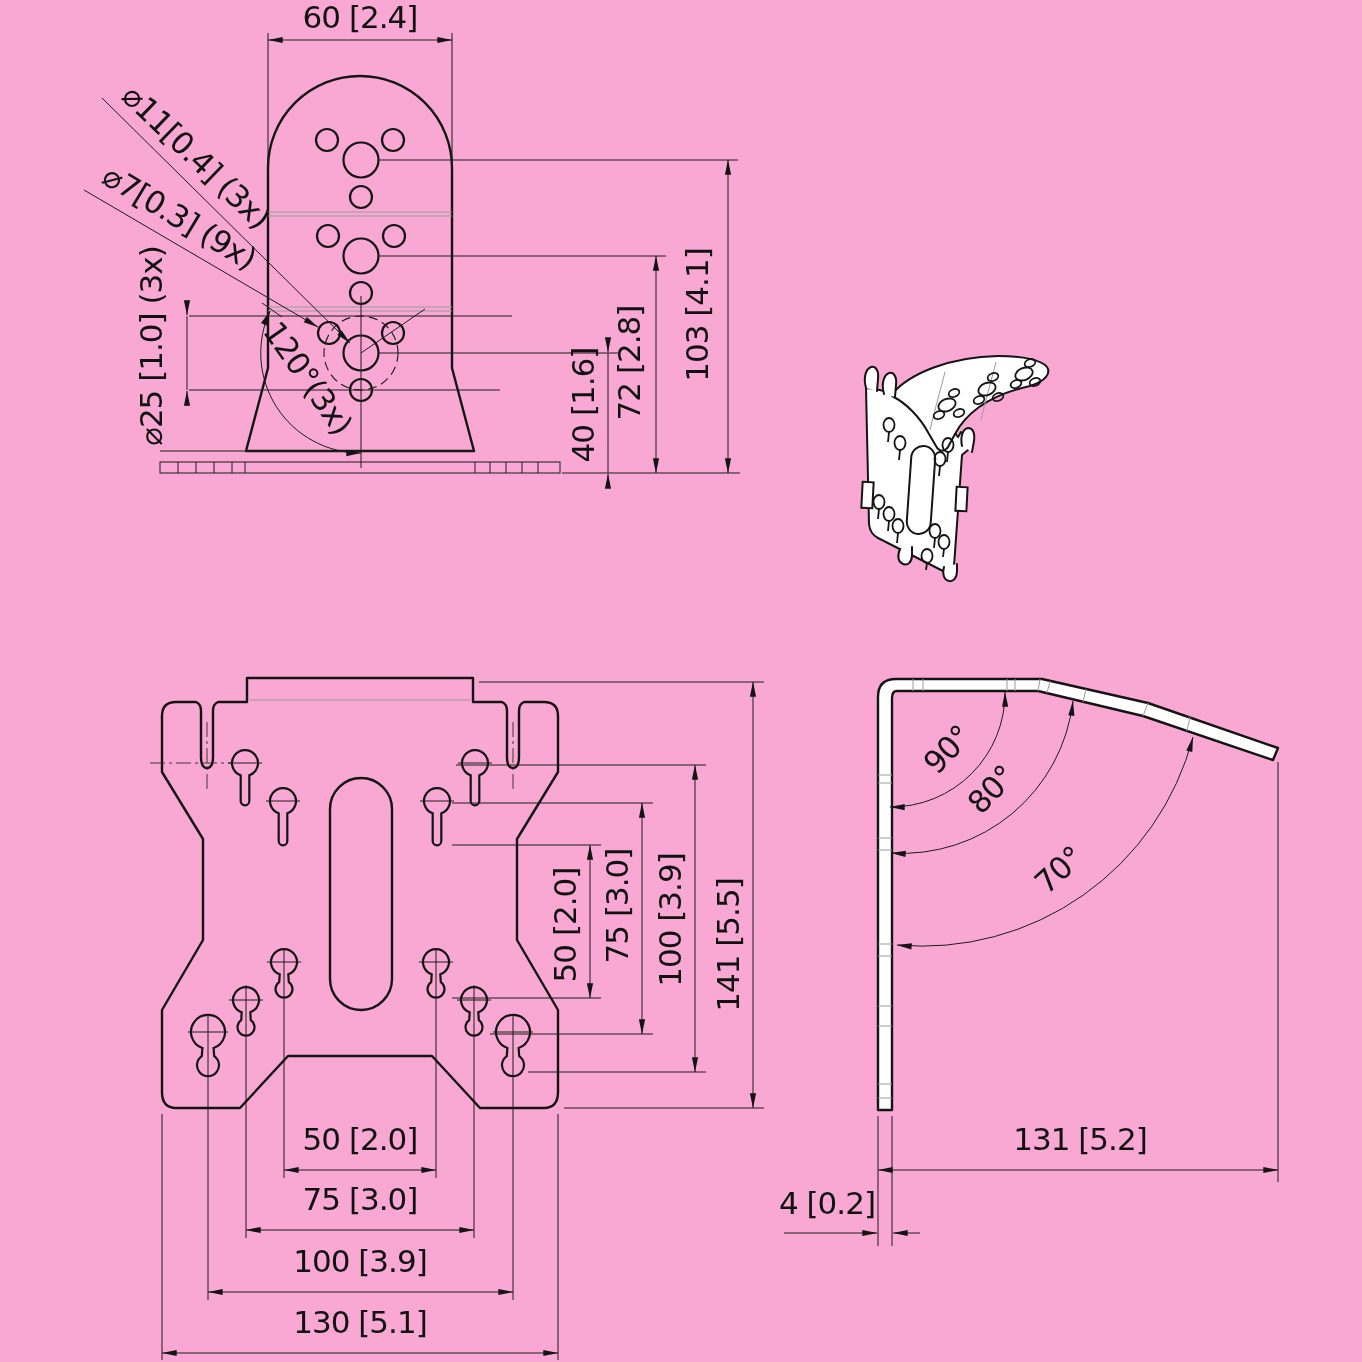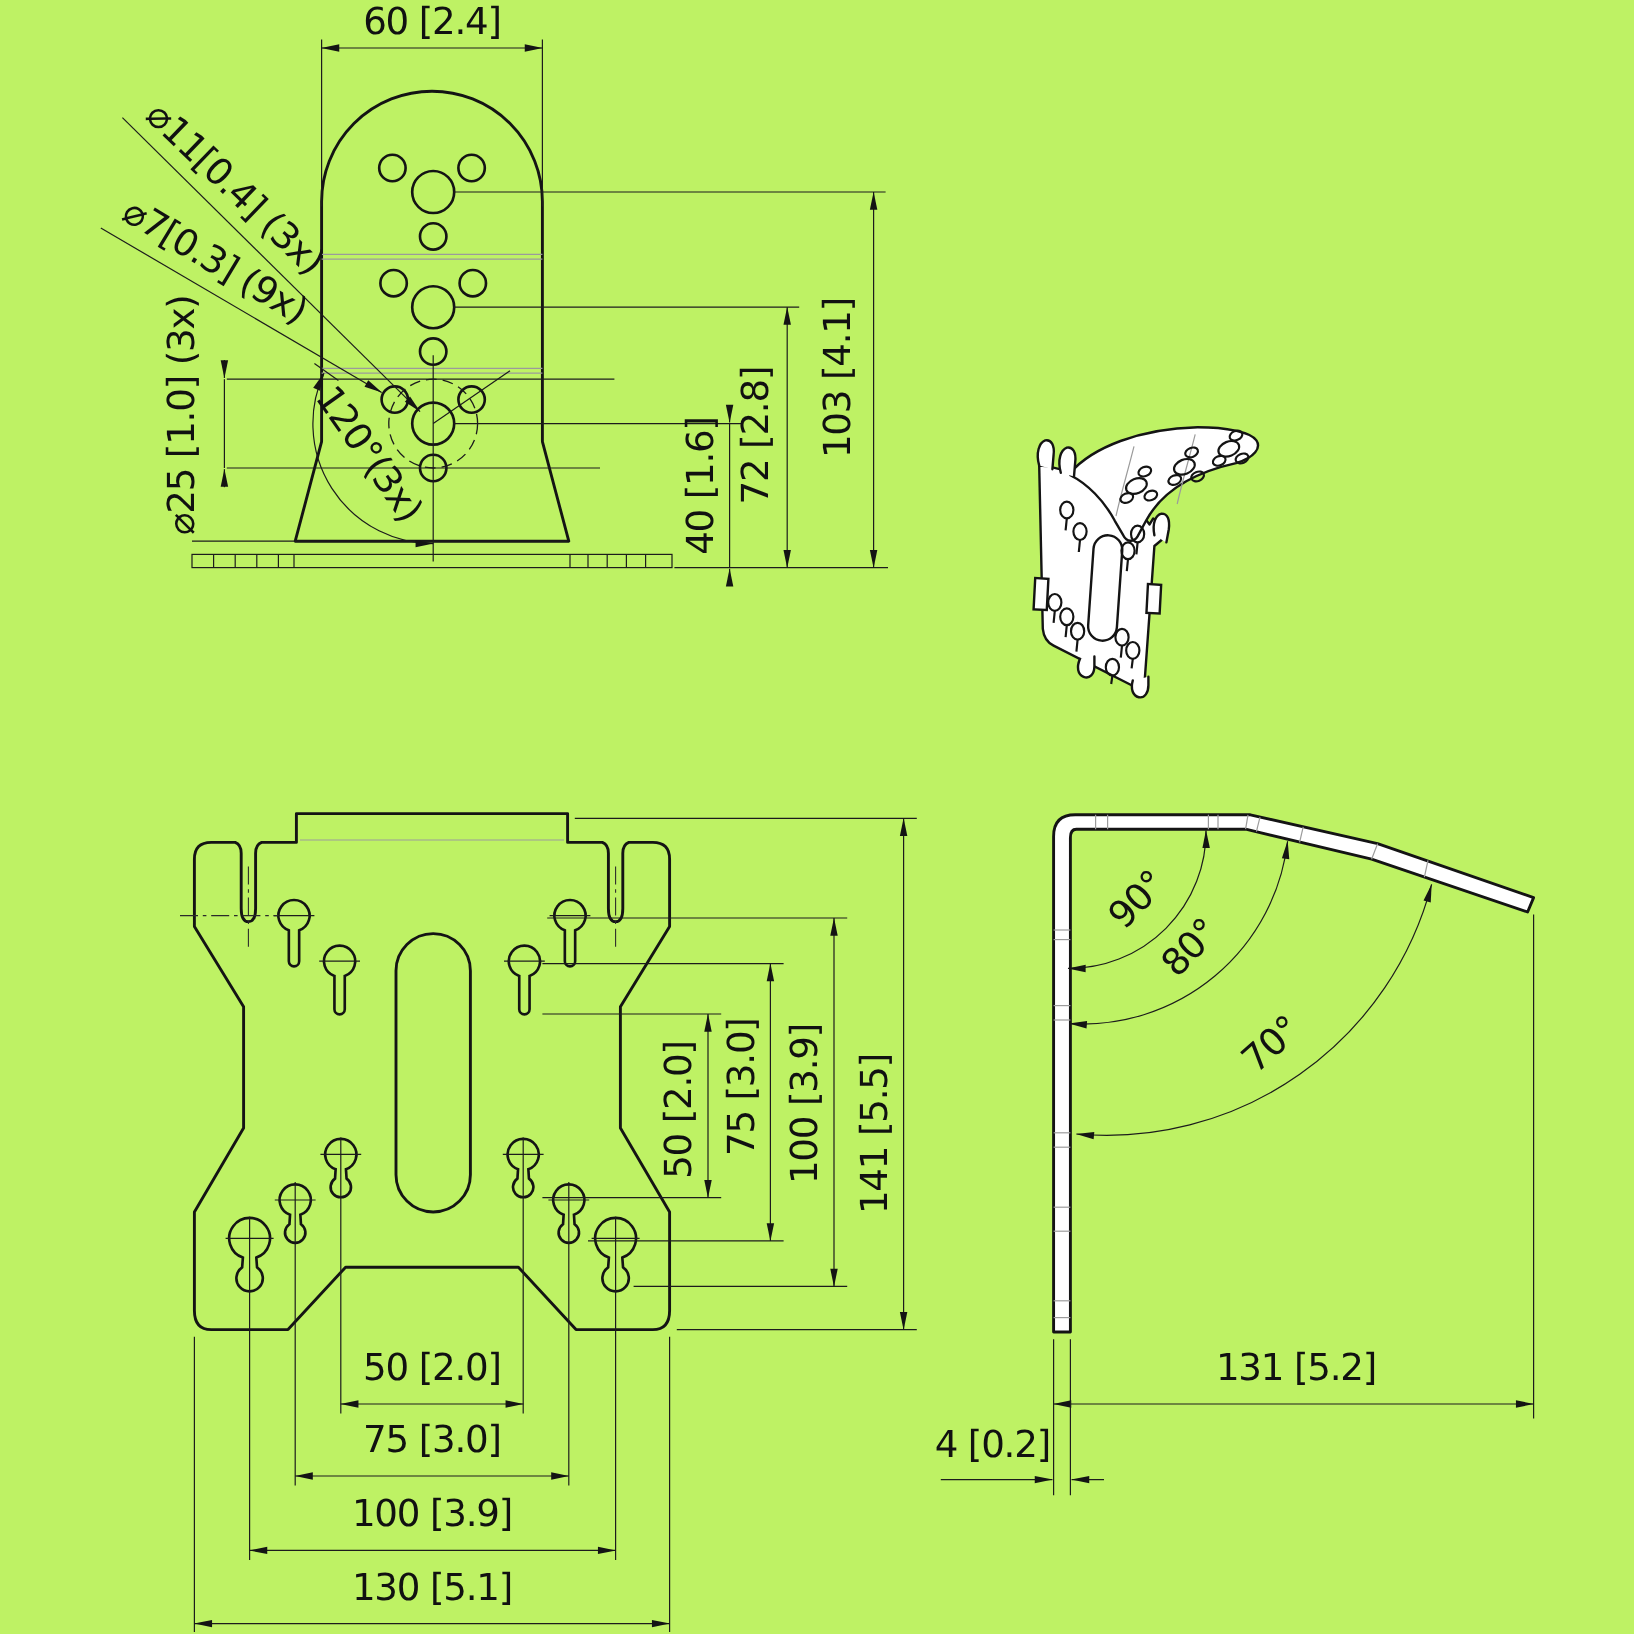--- a/index.html
+++ b/index.html
@@ -1,16 +1,16 @@
 <!DOCTYPE html>
 <html><head>
 <meta charset="utf-8">
 <style>
   html,body{margin:0;padding:0;background:#fff;}
-  .page{width:1362px;height:1362px;background:#bef264;position:relative;overflow:hidden;}
+  .page{width:1362px;height:1362px;background:#f9a8d4;position:relative;overflow:hidden;}
   svg{display:block;}
   .ol{fill:none;stroke:#141414;stroke-width:2.4;stroke-linejoin:round;stroke-linecap:round;}
   .olf{fill:#ffffff;stroke:#141414;stroke-width:2.4;stroke-linejoin:round;stroke-linecap:round;}
   .ol2{fill:#ffffff;stroke:#141414;stroke-width:2;stroke-linejoin:round;stroke-linecap:round;}
   .hole{fill:none;stroke:#141414;stroke-width:2.2;}
   .holew{fill:#ffffff;stroke:#141414;stroke-width:2;}
   .th{fill:none;stroke:#1c1c1c;stroke-width:1;}
   .bend{fill:none;stroke:#9b9b9b;stroke-width:1;}
   .cl{fill:none;stroke:#2a2a2a;stroke-width:0.9;stroke-dasharray:15 4 3 4;}
   .bolt{fill:none;stroke:#1c1c1c;stroke-width:1.1;stroke-dasharray:9 5;}

